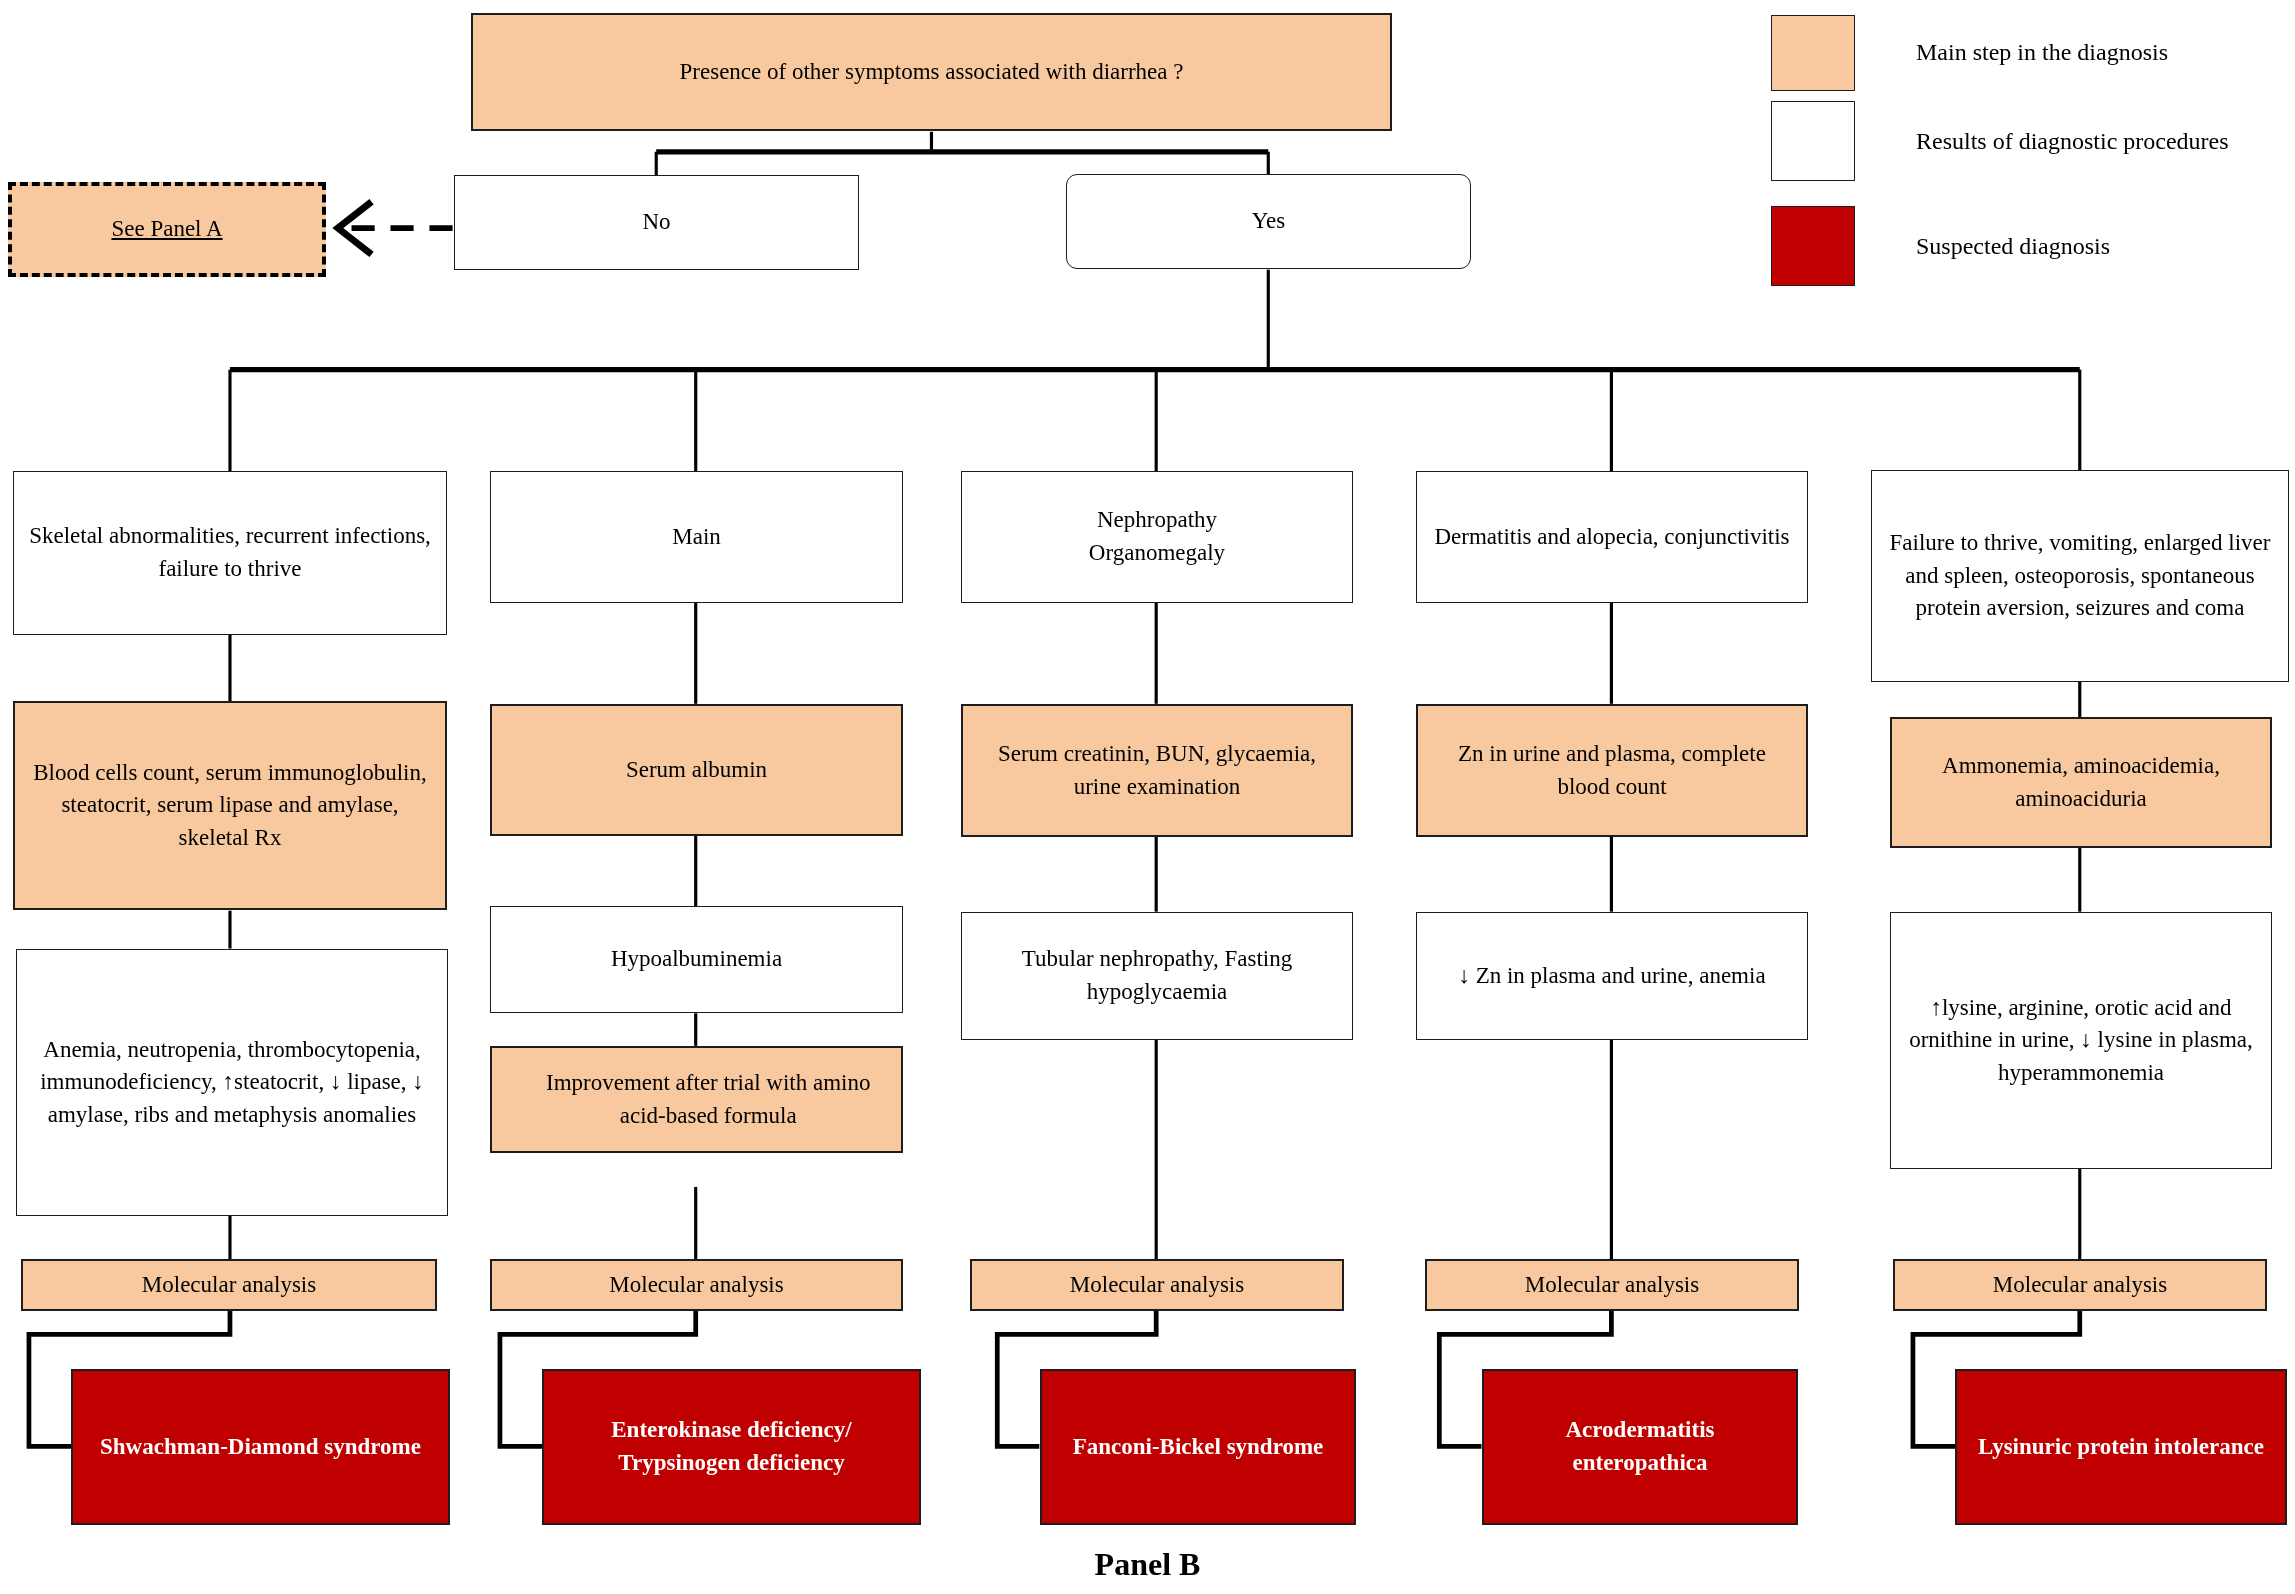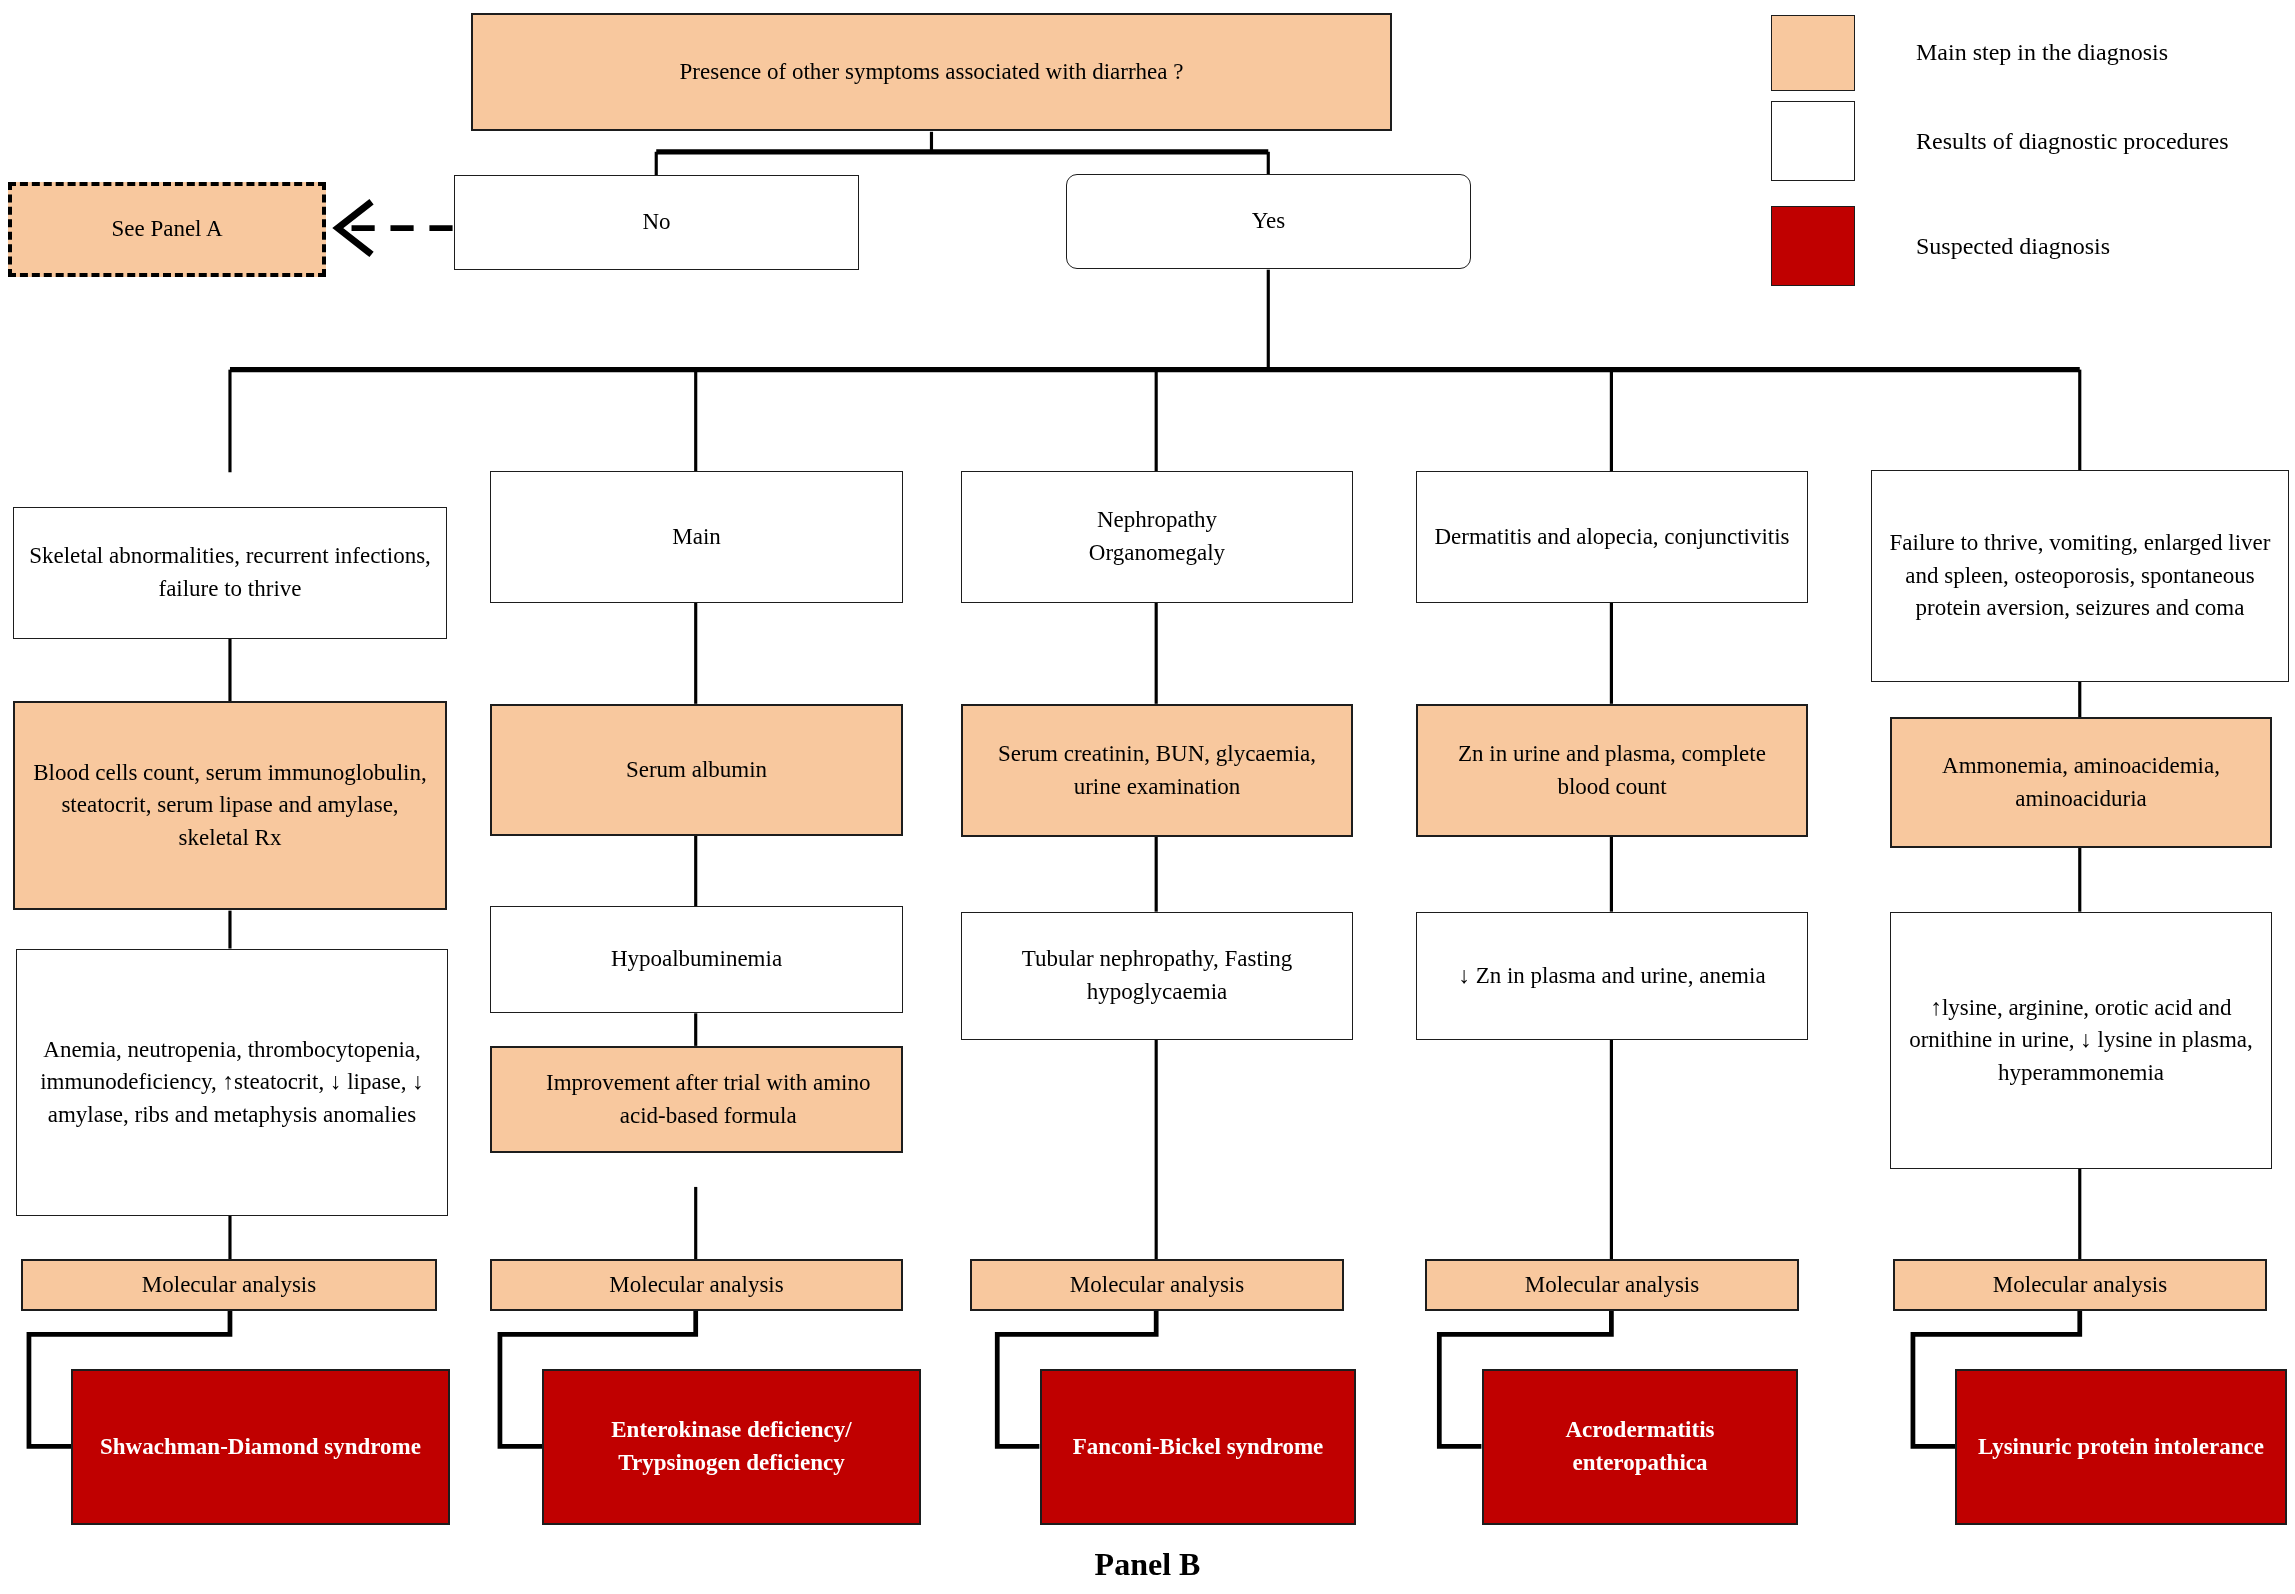--- a/index.html
+++ b/index.html
@@ -15,21 +15,21 @@
   .box{
     position:absolute;box-sizing:border-box;z-index:1;
     display:flex;align-items:center;justify-content:center;
     text-align:center;font-size:23px;line-height:1.42;
     padding:5.3px 11.6px;white-space:pre-line;
   }
   .main{background:var(--main-step);border:2.1px solid #1d1d1d;}
   .res{background:var(--results);border:1.6px solid #1d1d1d;}
   .diag{background:var(--diagnosis);border:2.1px solid #1d1d1d;color:#ffffff;font-weight:bold;}
   .dashed{background:var(--main-step);border:4.7px dashed #000;}
-  .dashed .u{text-align:center;}
+  .dashed .u{text-decoration:underline;text-align:center;}
   .legend-label{
     position:absolute;z-index:1;font-size:24px;line-height:1.2;
     display:flex;align-items:center;white-space:nowrap;
   }
   .swatch{position:absolute;box-sizing:border-box;z-index:1;border:1.6px solid #1d1d1d;}
   #panel-label{
     position:absolute;z-index:1;left:1000px;top:1546px;width:295px;
     text-align:center;font-size:32px;font-weight:bold;
   }
 </style>
@@ -102,21 +102,21 @@
     <span class="u">See Panel A</span>
   </div>
 
   <div class="swatch" style="left:1771px;top:14.7px;width:84px;height:76px;background:var(--main-step);"></div>
   <div class="legend-label" style="left:1916px;top:14.7px;height:76px;">Main step in the diagnosis</div>
   <div class="swatch" style="left:1771px;top:101px;width:84px;height:80px;background:var(--results);"></div>
   <div class="legend-label" style="left:1916px;top:101px;height:80px;">Results of diagnostic procedures</div>
   <div class="swatch" style="left:1771px;top:206px;width:84px;height:80px;background:var(--diagnosis);"></div>
   <div class="legend-label" style="left:1916px;top:206px;height:80px;">Suspected diagnosis</div>
 
-  <div class="box res" style="left:13px;top:471px;width:434px;height:132px;margin-top:36px;">
+  <div class="box res" style="left:13px;top:471px;width:434px;height:164px;">
     <span>Skeletal abnormalities, recurrent infections, failure to thrive</span>
   </div>
   <div class="box main" style="left:13px;top:701px;width:434px;height:209px;">
     <span>Blood cells count, serum immunoglobulin, steatocrit, serum lipase and amylase, skeletal Rx</span>
   </div>
   <div class="box res" style="left:16px;top:949px;width:432px;height:267px;">
     <span>Anemia, neutropenia, thrombocytopenia, immunodeficiency, ↑steatocrit, ↓ lipase, ↓ amylase, ribs and metaphysis anomalies</span>
   </div>
   <div class="box main" style="left:21px;top:1259px;width:416px;height:52px;">
     <span>Molecular analysis</span>

